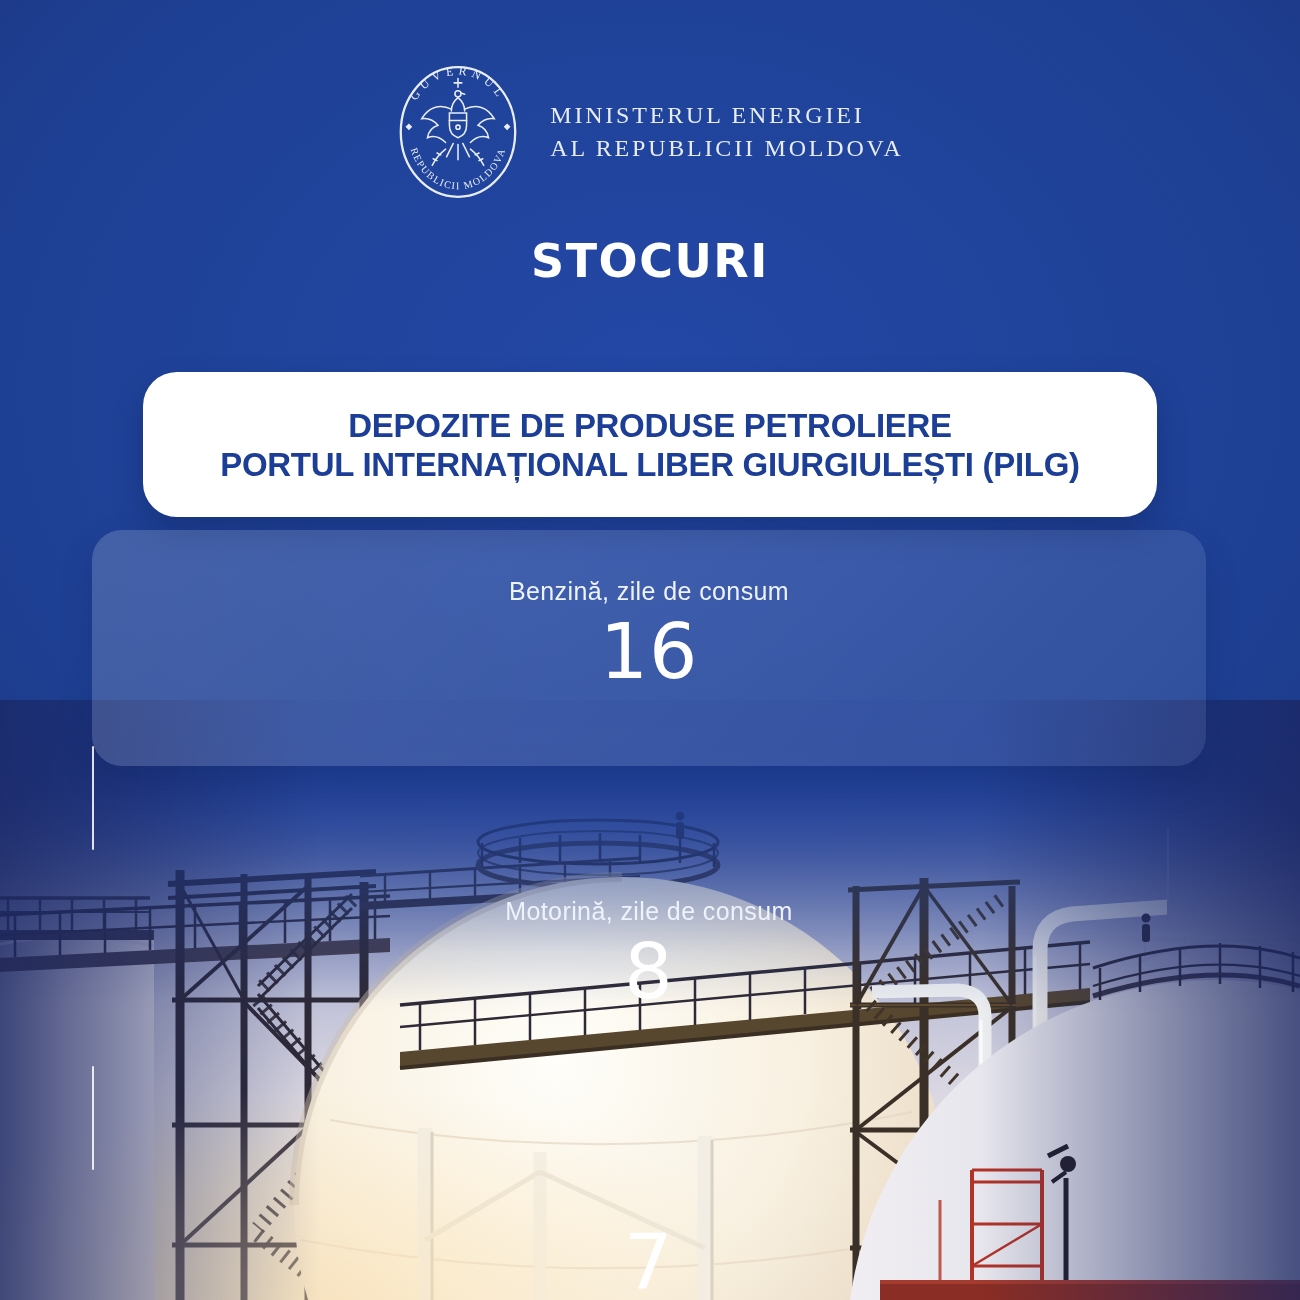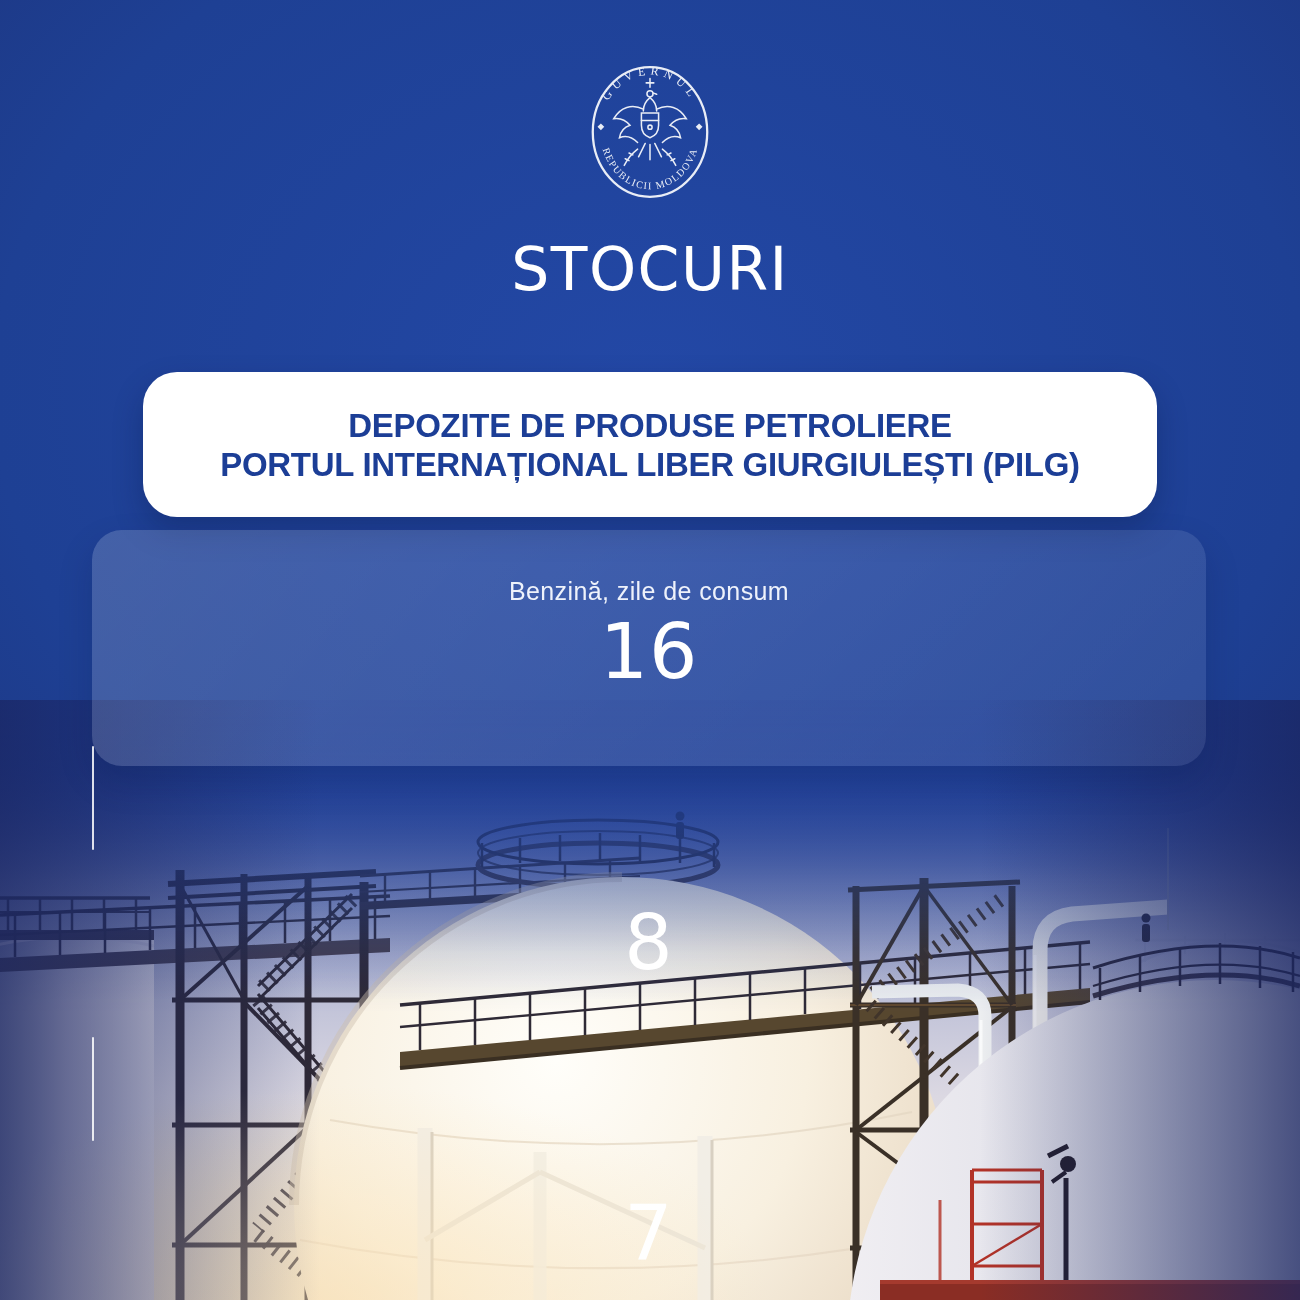--- a/index.html
+++ b/index.html
@@ -7,21 +7,21 @@
     position:relative;width:1300px;height:1300px;overflow:hidden;
     background:radial-gradient(120% 95% at 50% 30%, #2348a6 0%, #1e4094 42%, #1c2f74 74%, #17214e 100%);
     font-family:"Liberation Sans", sans-serif;
   }
   
   .header{position:absolute;top:62px;left:0;width:100%;display:flex;justify-content:center;align-items:center;gap:30px;}
   .emblem{width:124px;height:140px;display:block;}
   .ministry{font-family:"Liberation Serif", serif;color:#e7ecf6;font-size:24px;letter-spacing:2.8px;line-height:33px;font-weight:400;}
   
   .title{position:absolute;top:234px;left:0;width:100%;text-align:center;margin:0;
-    font-family:"DejaVu Sans", sans-serif;font-weight:normal;font-size:60px;letter-spacing:1.5px;color:#ffffff;}
+    font-family:"DejaVu Sans", sans-serif;font-weight:bold;font-size:46px;letter-spacing:1.5px;color:#ffffff;}
   
   .card{position:absolute;left:143px;top:372px;width:1014px;height:145px;background:#ffffff;border-radius:34px;
     display:flex;flex-direction:column;justify-content:center;align-items:center;
     box-shadow:0 14px 30px rgba(8,18,60,.28);}
   .card .line{font-weight:bold;font-size:33px;line-height:39px;letter-spacing:-.3px;color:#1c3e96;text-align:center;white-space:nowrap;}
   
   .stats{position:absolute;left:92px;top:530px;width:1114px;height:236px;border-radius:30px;
     background:linear-gradient(135deg, rgba(255,255,255,.17), rgba(255,255,255,.08));
     display:flex;box-shadow:0 16px 34px rgba(8,18,60,.18);flex-direction:column;}
   .stat-col{flex:1 1 0;display:flex;flex-direction:column;align-items:center;padding-top:47px;}
@@ -266,36 +266,41 @@
         <path d="M72,48 C84,42 96,46 103,58 C96,57 90,60 86,65 C92,67 96,72 97,78 C90,75 83,78 78,83"></path>
         <path d="M65,36 C60,40 58,44 58,50 M65,36 C70,40 72,44 72,50"></path>
         <path d="M60,84 l-7,14 M65,85 v16 M70,84 l7,14"></path>
         <path d="M52,90 q-9,7 -14,17 M47,96 l-4,-2 M43,102 l-4,-2"></path>
         <path d="M78,90 q9,7 14,17 M83,96 l4,-2 M87,102 l4,-2"></path>
         <path d="M56,52 h18 v13 q0,10 -9,13 q-9,-3 -9,-13 z"></path>
         <path d="M56,60 h18"></path>
         <circle cx="65" cy="67" r="2.2"></circle>
       </g>
     </svg>
+    <div class="ministry">
+      <div>MINISTERUL ENERGIEI</div>
+      <div>AL REPUBLICII MOLDOVA</div>
+    </div>
   </div>
 
   <h1 class="title">STOCURI</h1>
 
   <div class="card">
     <div class="line">DEPOZITE DE PRODUSE PETROLIERE</div>
     <div class="line">PORTUL INTERNAȚIONAL LIBER GIURGIULEȘTI (PILG)</div>
   </div>
 
   <div class="stats">
     <div class="stat-col">
       <div class="stat-label">Benzină, zile de consum</div>
       <div class="stat-value">16</div>
     </div>
     <div class="stat-divider"></div>
     <div class="stat-col">
+      <div class="stat-label">Motorină, zile de consum</div>
       <div class="stat-value">8</div>
     </div>
     <div class="stat-divider"></div>
     <div class="stat-col">
       <div class="stat-value">7</div>
     </div>
   </div>
 
 </div>
 

